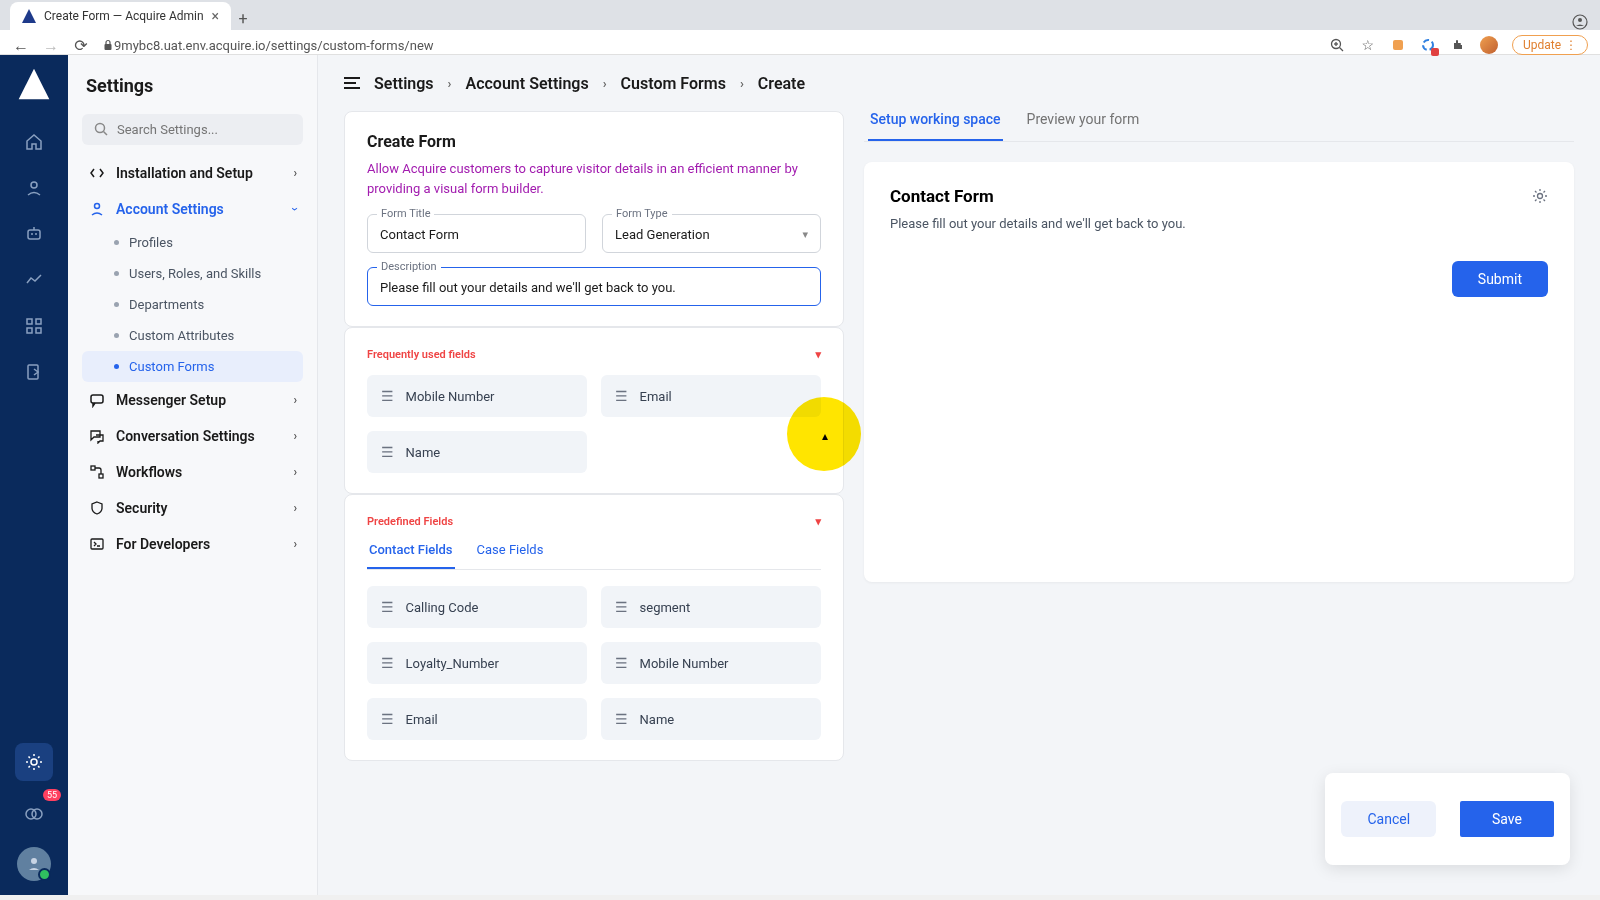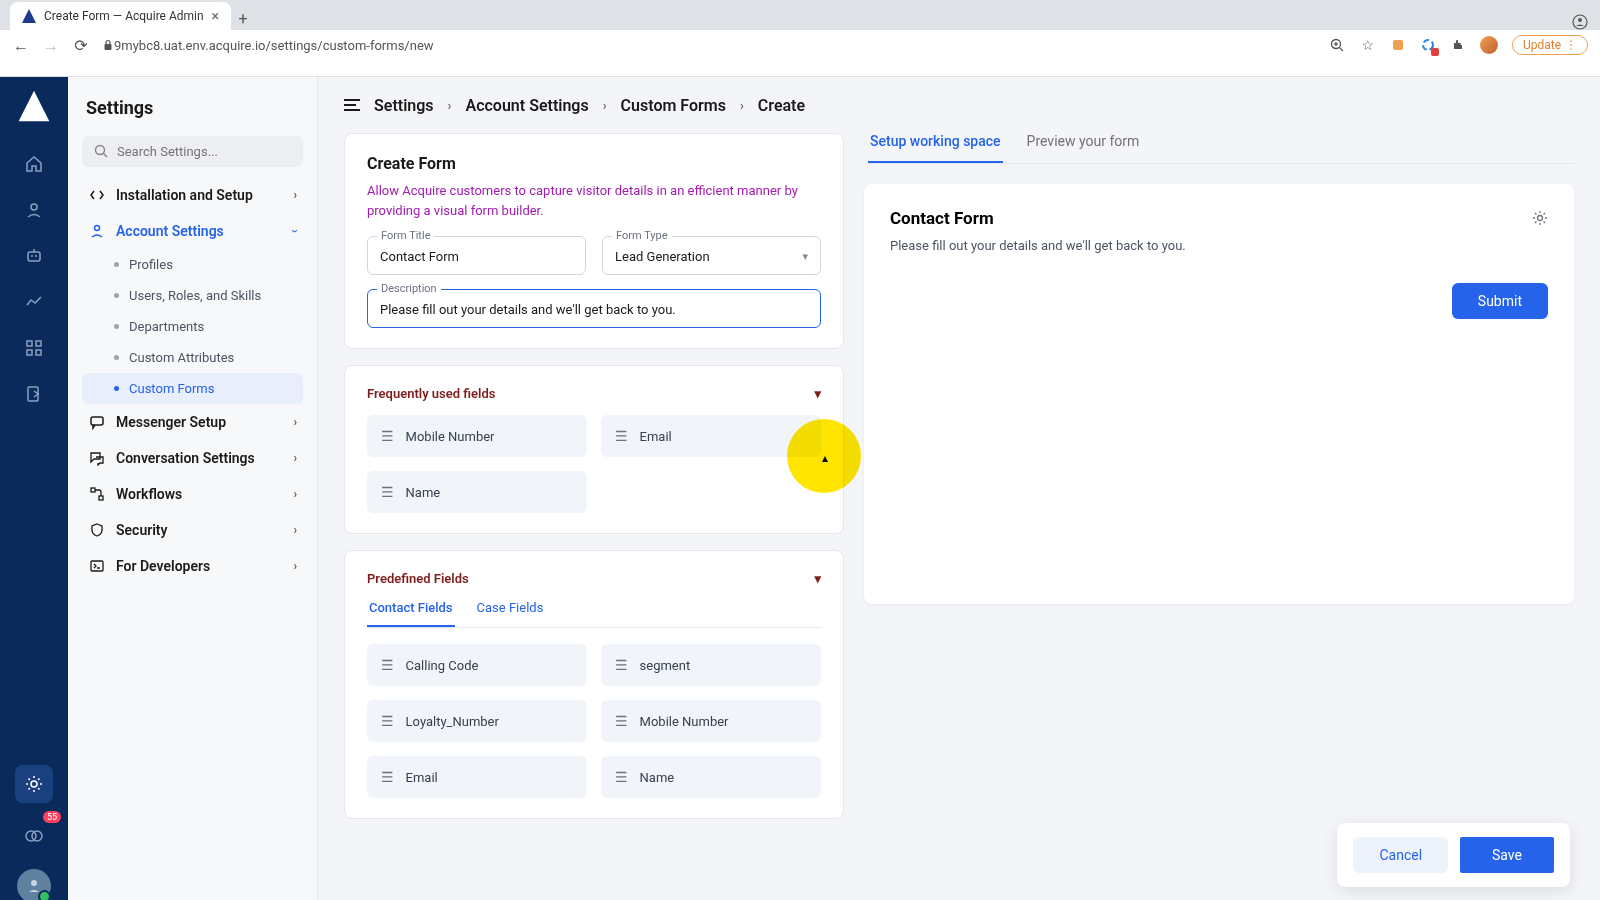--- a/index.html
+++ b/index.html
@@ -1,19 +1,19 @@
 <!DOCTYPE html>
 <html><head>
 <meta charset="utf-8">
 <style>
 * { margin: 0; padding: 0; box-sizing: border-box; font-family: -apple-system, BlinkMacSystemFont, "Segoe UI", Roboto, sans-serif; }
 body { width: 1600px; height: 900px; overflow: hidden; background: #f0f0f0; }
 
 
-.browser-chrome { height: 77px; background: #fff; border-bottom: 1px solid #e0e0e0; }
+.browser-chrome { height: 55px; background: #fff; border-bottom: 1px solid #e0e0e0; }
 .tab-bar { height: 30px; background: #dee1e6; display: flex; align-items: flex-end; padding-left: 10px; }
 .tab { background: #fff; height: 28px; padding: 0 12px; border-radius: 8px 8px 0 0; display: flex; align-items: center; gap: 8px; font-size: 12px; color: #333; min-width: 200px; }
 .tab-favicon { width: 14px; height: 14px; background: #1e3a8a; clip-path: polygon(50% 0, 100% 100%, 0 100%); }
 .tab-close { margin-left: auto; font-size: 14px; color: #666; }
 .newtab { width: 24px; height: 24px; display:flex; align-items:center; justify-content:center; color:#555; font-size:16px; }
 .addr-bar { height: 30px; display: flex; align-items: center; padding: 0 12px; gap: 12px; }
 .nav-btn { color: #555; font-size: 16px; width:18px; text-align:center; }
 .url-box { flex: 1; display: flex; align-items:center; font-size: 13px; color: #555; }
 .lock-ico { color: #555; font-size: 12px; }
 .chrome-right { display:flex; align-items:center; gap:14px; }
@@ -50,52 +50,52 @@
 .content { flex:1; background:#f3f5f8; display:flex; flex-direction:column; }
 .topbar { height:56px; display:flex; align-items:center; padding:0 26px; gap:14px; }
 .hamb { display:flex; flex-direction:column; gap:3px; }
 .hamb span { width:16px; height:2px; background:#1a1a1a; }
 .hamb span:nth-child(2){ width:12px; }
 .crumb { display:flex; align-items:center; gap:14px; font-size:16px; font-weight:600; color:#1a1a1a; }
 .crumb-sep { color:#666; font-size:13px; }
 
 .main { flex:1; display:flex; padding:0 26px 0 26px; gap:20px; overflow:hidden; position:relative; }
 .left-col { width:500px; }
-.card { background:#fff; border:1px solid #e5e7eb; border-radius:8px; padding:20px 22px; margin-bottom:16px; }
+.card { background:#fff; border:1px solid #e5e7eb; border-radius:8px; padding:20px 22px; }
 .card h2 { font-size:16px; font-weight:700; color:#1a1a1a; margin-bottom:8px; }
 .card p.sub { font-size:13px; color:#a21caf; line-height:1.5; margin-bottom:16px; }
 .row2 { display:flex; gap:16px; margin-bottom:14px; }
 .fld { position:relative; flex:1; }
 .fld-label { position:absolute; top:-7px; left:10px; background:#fff; padding:0 4px; font-size:11px; color:#6b7280; }
 .fld-input { width:100%; border:1px solid #d1d5db; border-radius:6px; padding:12px 12px 10px 12px; font-size:13px; color:#1a1a1a; outline:none; }
 .fld-input.sel { display:flex; align-items:center; justify-content:space-between; }
 .fld.full { width:100%; }
 .fld.focused .fld-input { border-color:#2563eb; }
 .sel-chev { color:#888; font-size:11px; }
 
-.section-head { display:flex; justify-content:space-between; align-items:center; font-size:13px; font-weight:600; color:#7f1d1d; margin-bottom:14px; }
+.section-head { display:flex; justify-content:space-between; align-items:center; font-size:11px; font-weight:600; color:#ef4444; margin-bottom:14px; }
 .field-grid { display:grid; grid-template-columns:1fr 1fr; gap:14px; }
 .field-chip { background:#f1f4f8; border-radius:6px; padding:13px 14px; display:flex; align-items:center; gap:12px; font-size:13px; color:#374151; }
 .drag-ico { color:#6b7280; font-size:14px; }
 .tabs-inner { display:flex; gap:20px; border-bottom:1px solid #e5e7eb; margin-bottom:16px; }
 .tab-inner { padding:0 2px 10px 2px; font-size:13px; color:#2563eb; cursor:pointer; }
 .tab-inner.active { border-bottom:2px solid #2563eb; font-weight:500; }
 
 .right-col { flex:1; }
 .tabs-top { display:flex; gap:22px; border-bottom:1px solid #e5e7eb; margin-bottom:20px; padding-left:4px; }
 .tab-top { padding:0 2px 12px 2px; font-size:14px; color:#737373; cursor:pointer; }
 .tab-top.active { color:#2563eb; border-bottom:2px solid #2563eb; font-weight:500; }
 .preview-card { background:#fff; border-radius:8px; padding:24px 26px; box-shadow:0 1px 3px rgba(0,0,0,0.05); min-height:420px; position:relative; }
 .preview-head { display:flex; justify-content:space-between; align-items:center; margin-bottom:10px; }
 .preview-head h3 { font-size:17px; font-weight:700; }
 .gear { color:#6b7280; font-size:15px; }
 .preview-desc { font-size:13px; color:#4b5563; margin-bottom:30px; }
 .submit-btn { background:#2563eb; color:#fff; border:none; border-radius:6px; padding:10px 26px; font-size:14px; float:right; }
 
-.footer-actions { position:absolute; right:30px; bottom:30px; background:#fff; border-radius:8px; padding:14px 16px; display:flex; gap:12px; box-shadow:0 4px 16px rgba(0,0,0,0.1); }
+.footer-actions { position:absolute; right:30px; bottom:30px; background:#fff; border-radius:8px; padding:28px 16px; display:flex; gap:24px; box-shadow:0 4px 16px rgba(0,0,0,0.1); }
 .btn-cancel { background:#eef2fb; color:#2563eb; border:none; border-radius:6px; padding:10px 26px; font-size:14px; }
 .btn-save { background:#2563eb; color:#fff; border:none; border-radius:2px; padding:10px 32px; font-size:14px; }
 
 .highlight-spot { position:absolute; width:74px; height:74px; background:#ffe500; border-radius:50%; left:469px; top:286px; z-index:5; mix-blend-mode:multiply; pointer-events:none; }
 .cursor-dot { position:absolute; left:504px; top:318px; z-index:6; font-size:12px; color:#000; pointer-events:none; }
 
 svg { display:block; }
 </style>
 </head>
 <body>

